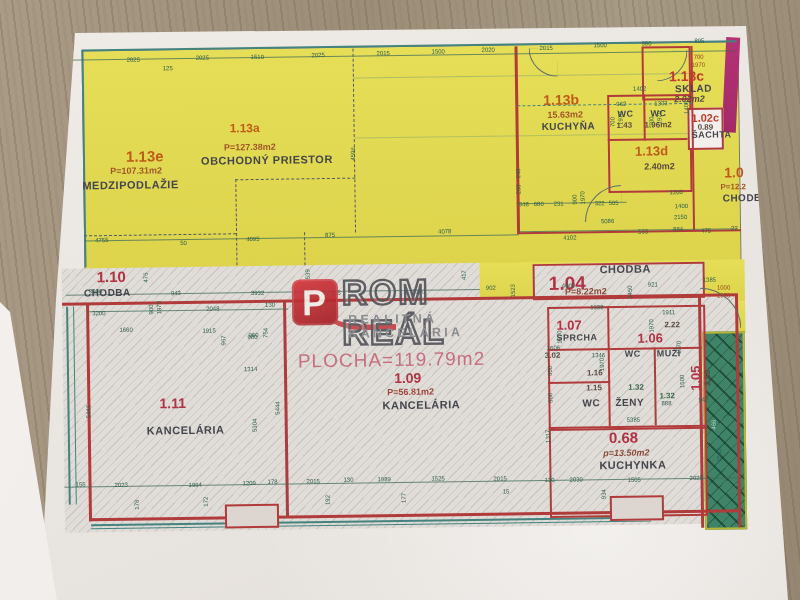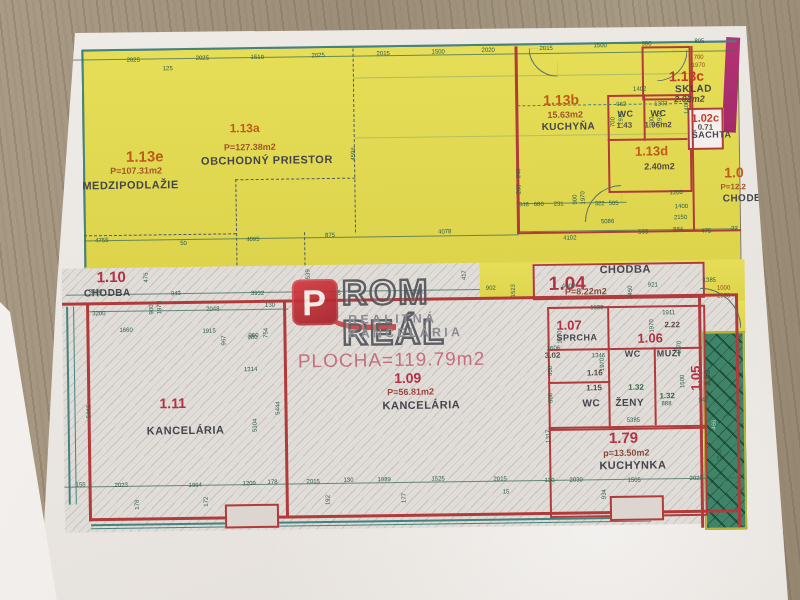--- a/index.html
+++ b/index.html
@@ -134,21 +134,21 @@
       <div class="lbl area-b" style="left:550px;top:113px;font-size:9px;">15.63m2</div>
       <div class="lbl name-d" style="left:544px;top:124px;font-size:10px;">KUCHYŇA</div>
       <div class="lbl name-d" style="left:620px;top:113px;font-size:9px;">WC</div>
       <div class="lbl area-d" style="left:619px;top:125px;font-size:8px;">1.43</div>
       <div class="lbl name-d" style="left:653px;top:113px;font-size:9px;">WC</div>
       <div class="lbl area-d" style="left:647px;top:125px;font-size:8px;">1.96m2</div>
       <div class="lbl num-o" style="left:672px;top:73px;font-size:14px;color:#c43a28;">1.13c</div>
       <div class="lbl name-d" style="left:678px;top:88px;font-size:10px;">SKLAD</div>
       <div class="lbl area-d" style="left:677px;top:99px;font-size:9px;font-style:italic;">2.02m2</div>
       <div class="lbl num-r" style="left:694px;top:117px;font-size:11px;color:#c43a28;">1.02c</div>
-      <div class="lbl area-d" style="left:700px;top:128px;font-size:8px;">0.71</div>
+      <div class="lbl area-d" style="left:700px;top:128px;font-size:8px;">0.89</div>
       <div class="lbl name-d" style="left:694px;top:135px;font-size:9px;">ŠACHTA</div>
       <div class="lbl num-o" style="left:637px;top:148px;font-size:13px;">1.13d</div>
       <div class="lbl area-d" style="left:646px;top:166px;font-size:9px;">2.40m2</div>
       <div class="lbl num-o" style="left:726px;top:170px;font-size:14px;">1.0</div>
       <div class="lbl area-b" style="left:722px;top:188px;font-size:8px;text-align:right;">P=12.2</div>
       <div class="lbl name-d" style="left:724px;top:198px;font-size:10px;">CHODBA</div>
 
       <div class="lbl num-r" style="left:97px;top:265px;font-size:15px;">1.10</div>
       <div class="lbl name-d" style="left:84px;top:284px;font-size:10px;">CHODBA</div>
       <div class="lbl num-r" style="left:549px;top:276px;font-size:19px;">1.04</div>
@@ -168,22 +168,22 @@
       <div class="lbl name-d" style="left:624px;top:353px;font-size:9px;">WC</div>
       <div class="lbl name-d" style="left:656px;top:353px;font-size:9px;">MUŽI</div>
       <div class="lbl area-d" style="left:586px;top:372px;font-size:8px;">1.16</div>
       <div class="lbl area-d" style="left:585px;top:387px;font-size:8px;">1.15</div>
       <div class="lbl area-d" style="left:627px;top:387px;font-size:8px;color:#3a6a4a;">1.32</div>
       <div class="lbl area-d" style="left:658px;top:396px;font-size:8px;color:#3a6a4a;">1.32</div>
       <div class="lbl name-d" style="left:581px;top:401px;font-size:10px;">WC</div>
       <div class="lbl name-d" style="left:614px;top:401px;font-size:10px;">ŽENY</div>
       <div class="lbl num-r rot" style="left:688px;top:395px;font-size:13px;">1.05</div>
       <div class="lbl area-d rot" style="left:703px;top:390px;font-size:8px;">2.58</div>
-      <div class="lbl num-r" style="left:607px;top:433px;font-size:15px;">1.79</div>
-      <div class="lbl area-d" style="left:601px;top:452px;font-size:9px;color:#8a4a3a;">p=13.50m2</div>
+      <div class="lbl num-r" style="left:607px;top:433px;font-size:15px;">0.68</div>
+      <div class="lbl area-d" style="left:601px;top:452px;font-size:9px;color:#8a4a3a;font-style:italic;">p=13.50m2</div>
       <div class="lbl name-d" style="left:597px;top:463px;font-size:11px;">KUCHYNKA</div>
 
       <div id="dims" class="abs" style="left:0;top:0;width:800px;height:600px;">
           <span class="dim" style="left: 63px; top: 57px;">90</span>
           <span class="dim" style="left: 130px; top: 53px;">2025</span>
           <span class="dim" style="left: 166px; top: 62px;">125</span>
           <span class="dim" style="left: 199px; top: 52px;">2025</span>
           <span class="dim" style="left: 254px; top: 52px;">1510</span>
           <span class="dim" style="left: 315px; top: 51px;">2025</span>
           <span class="dim" style="left: 380px; top: 50px;">2015</span>

